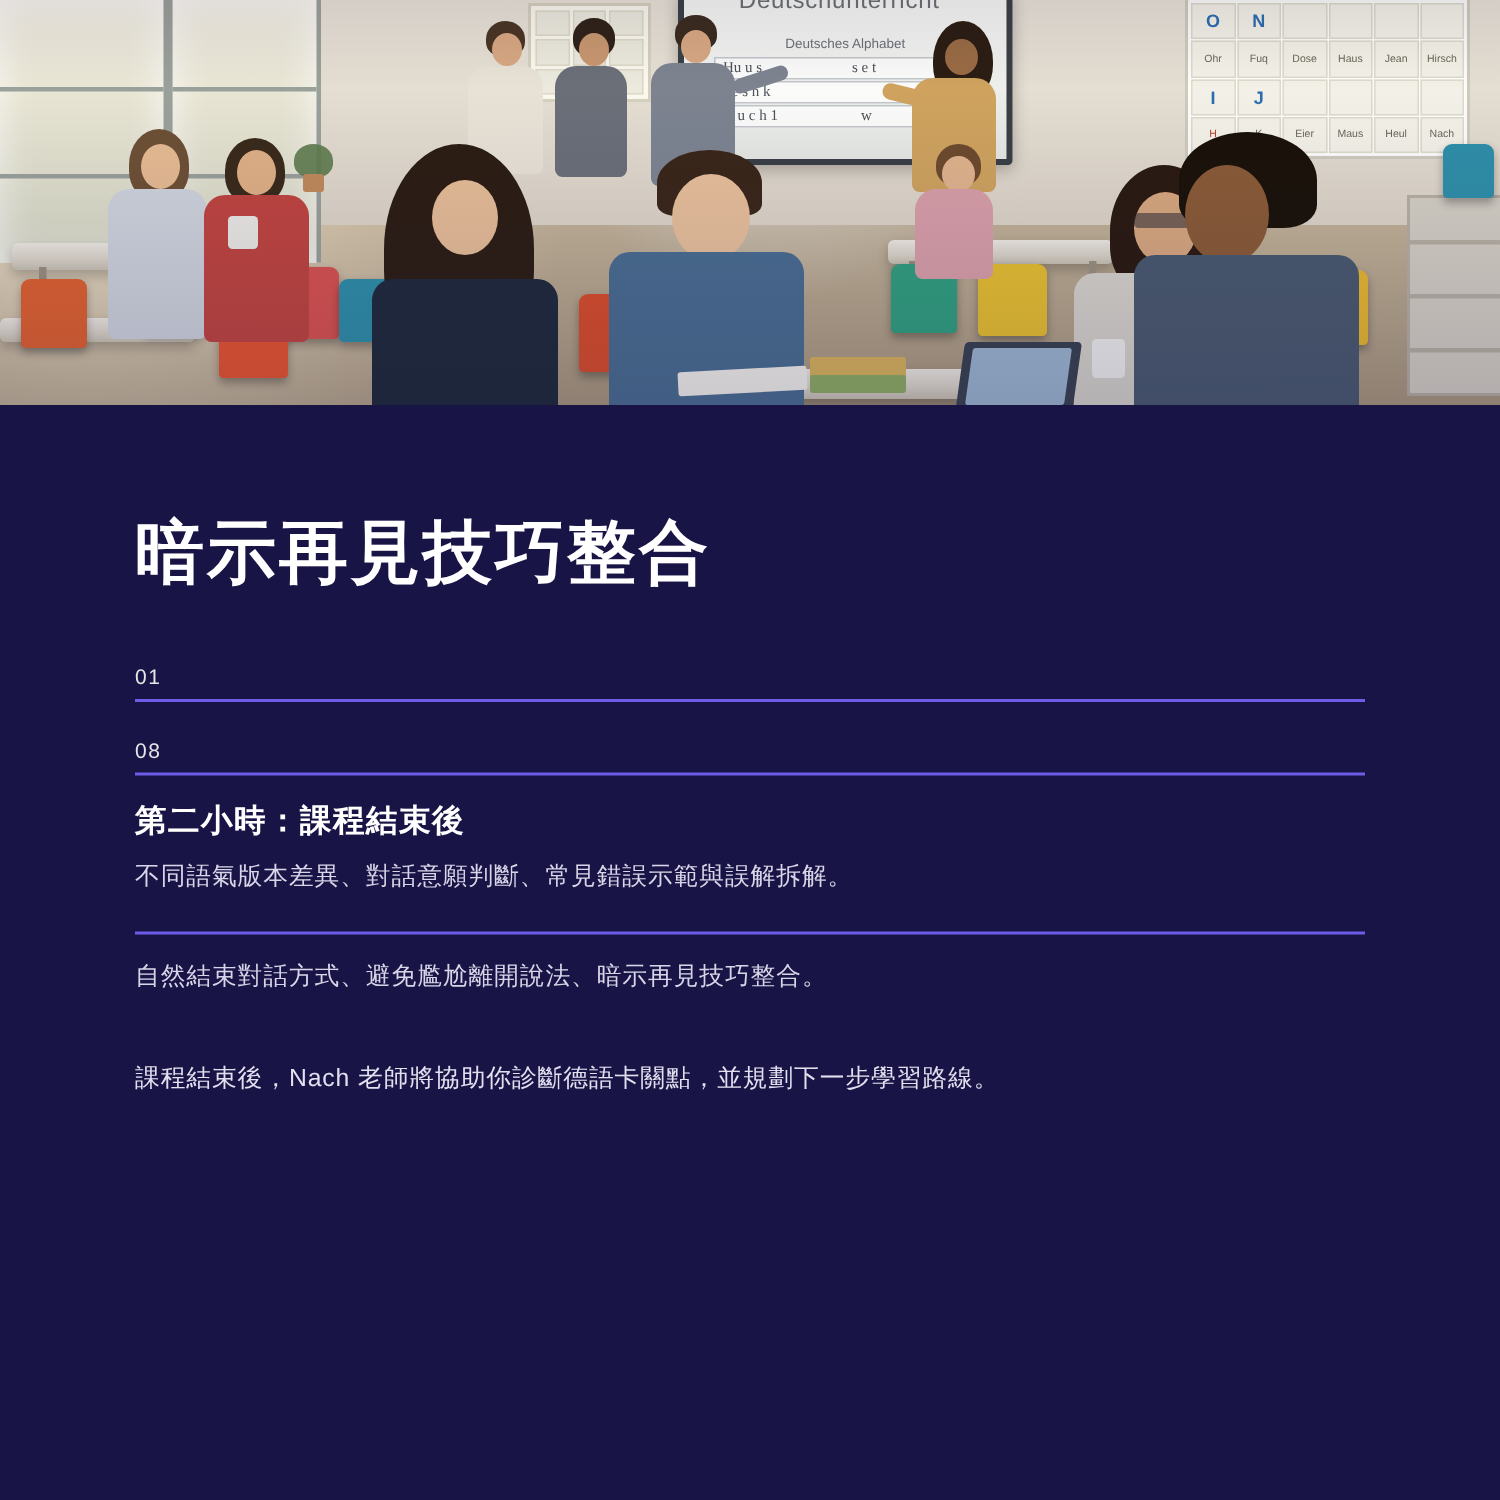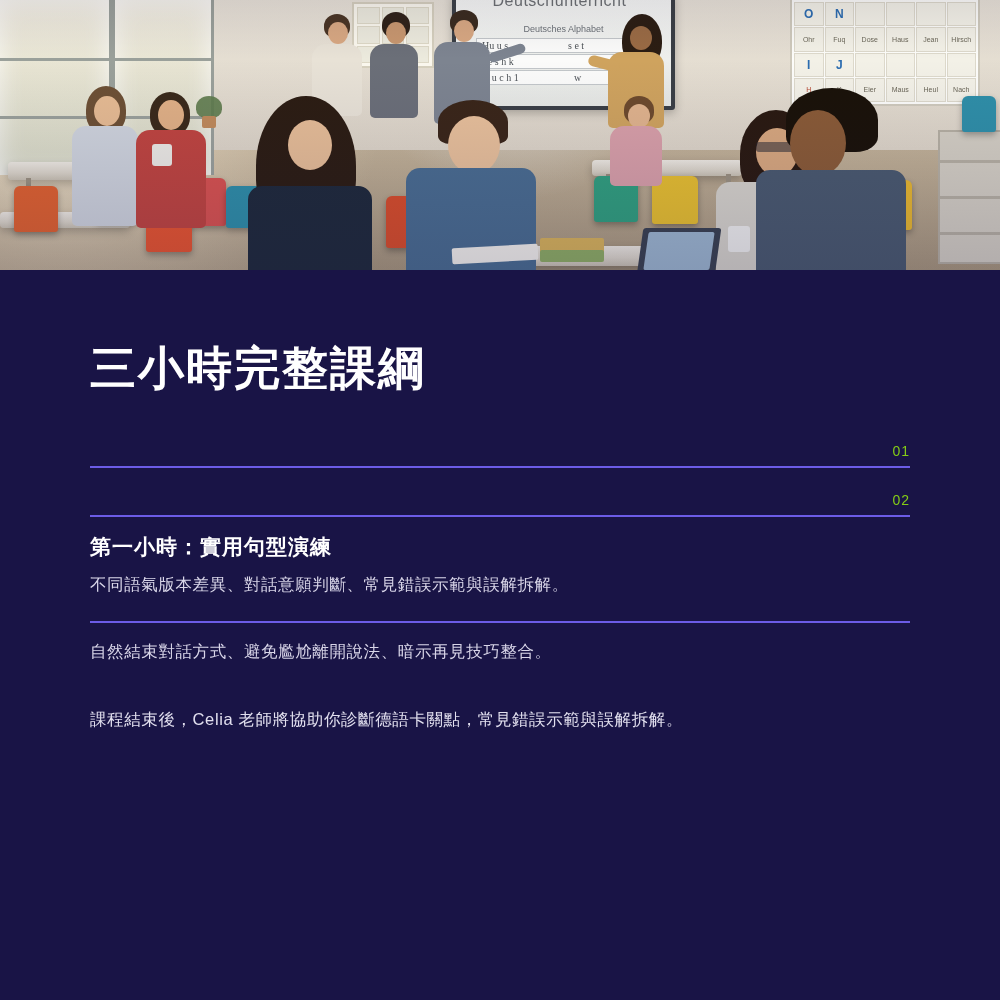--- a/index.html
+++ b/index.html
@@ -197,25 +197,24 @@
     color: #ffffff;
     font-size: 46px;
     font-weight: bold;
     letter-spacing: 2px;
     margin: 0 0 48px 0;
     line-height: 1.15;
   }
 
   .section { margin-bottom: 24px; }
   .sec-num {
-    color: #84cc16;
+    color: #e5e5e5;
     font-size: 14px;
     letter-spacing: 1px;
     margin-bottom: 7px;
-    text-align: right;
   }
   .sec-rule {
     height: 2px;
     background: #6c5ce7;
     width: 820px;
     margin-bottom: 16px;
   }
   .sec-head {
     color: #ffffff;
     font-size: 21px;
@@ -402,35 +401,35 @@
     <div style="position:absolute;left:540px;top:238px;width:64px;height:16px;background:#d9b45a;border-radius:2px;"></div>
     <div style="position:absolute;left:540px;top:250px;width:64px;height:12px;background:#8fae63;border-radius:2px;"></div>
     <div style="position:absolute;left:452px;top:246px;width:86px;height:16px;background:#f4f2ec;border-radius:2px;transform:rotate(-3deg);"></div>
     <div style="position:absolute;left:728px;top:226px;width:22px;height:26px;background:#f0f0ee;border-radius:3px;"></div>
     <div style="position:absolute;left:152px;top:144px;width:20px;height:22px;background:#eceae4;border-radius:3px;"></div>
 
     <div class="hero-shade"></div>
   </div>
 
   <div class="content">
-    <h1 class="title">三小時完整課綱</h1>
+    <h1 class="title">暗示再見技巧整合</h1>
 
     <div class="section">
       <div class="sec-num">01</div>
       <div class="sec-rule"></div>
     </div>
 
     <div class="section">
-      <div class="sec-num">02</div>
+      <div class="sec-num">08</div>
       <div class="sec-rule"></div>
-      <div class="sec-head">第一小時：實用句型演練</div>
+      <div class="sec-head">第二小時：課程結束後</div>
       <div class="sec-desc">不同語氣版本差異、對話意願判斷、常見錯誤示範與誤解拆解。</div>
     </div>
 
     <div class="section">
       <div class="sec-rule"></div>
       <div class="sec-desc">自然結束對話方式、避免尷尬離開說法、暗示再見技巧整合。</div>
     </div>
 
-    <div class="closing">課程結束後，Celia 老師將協助你診斷德語卡關點，常見錯誤示範與誤解拆解。</div>
+    <div class="closing">課程結束後，Nach 老師將協助你診斷德語卡關點，並規劃下一步學習路線。</div>
   </div>
 
 </div>
 
 </body></html>

